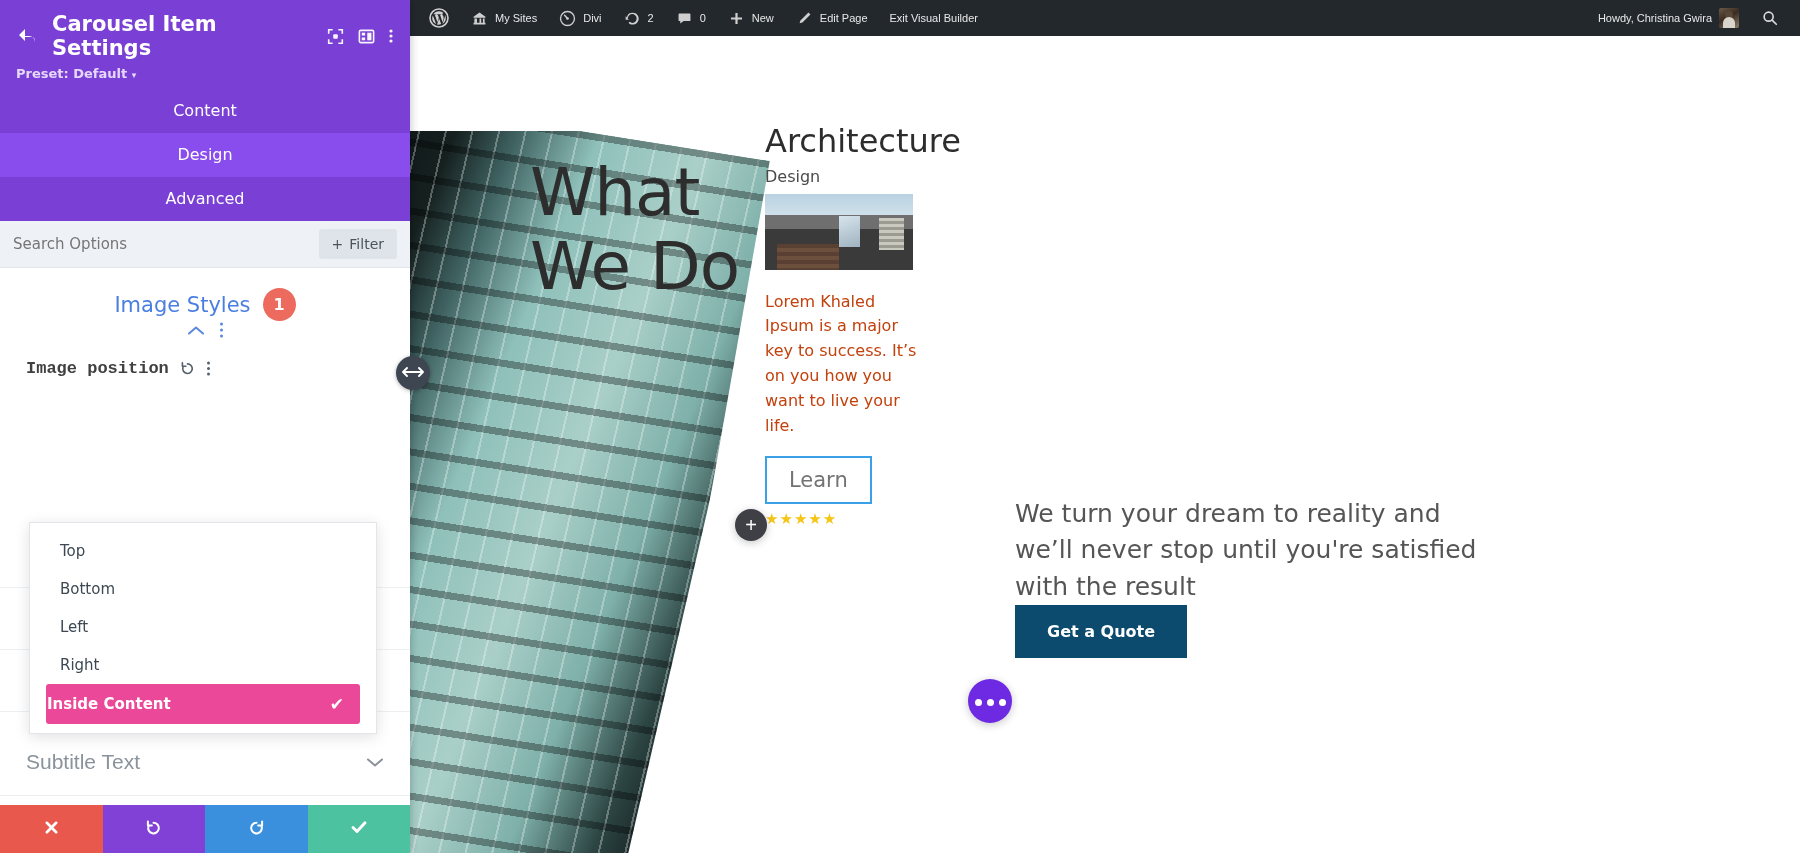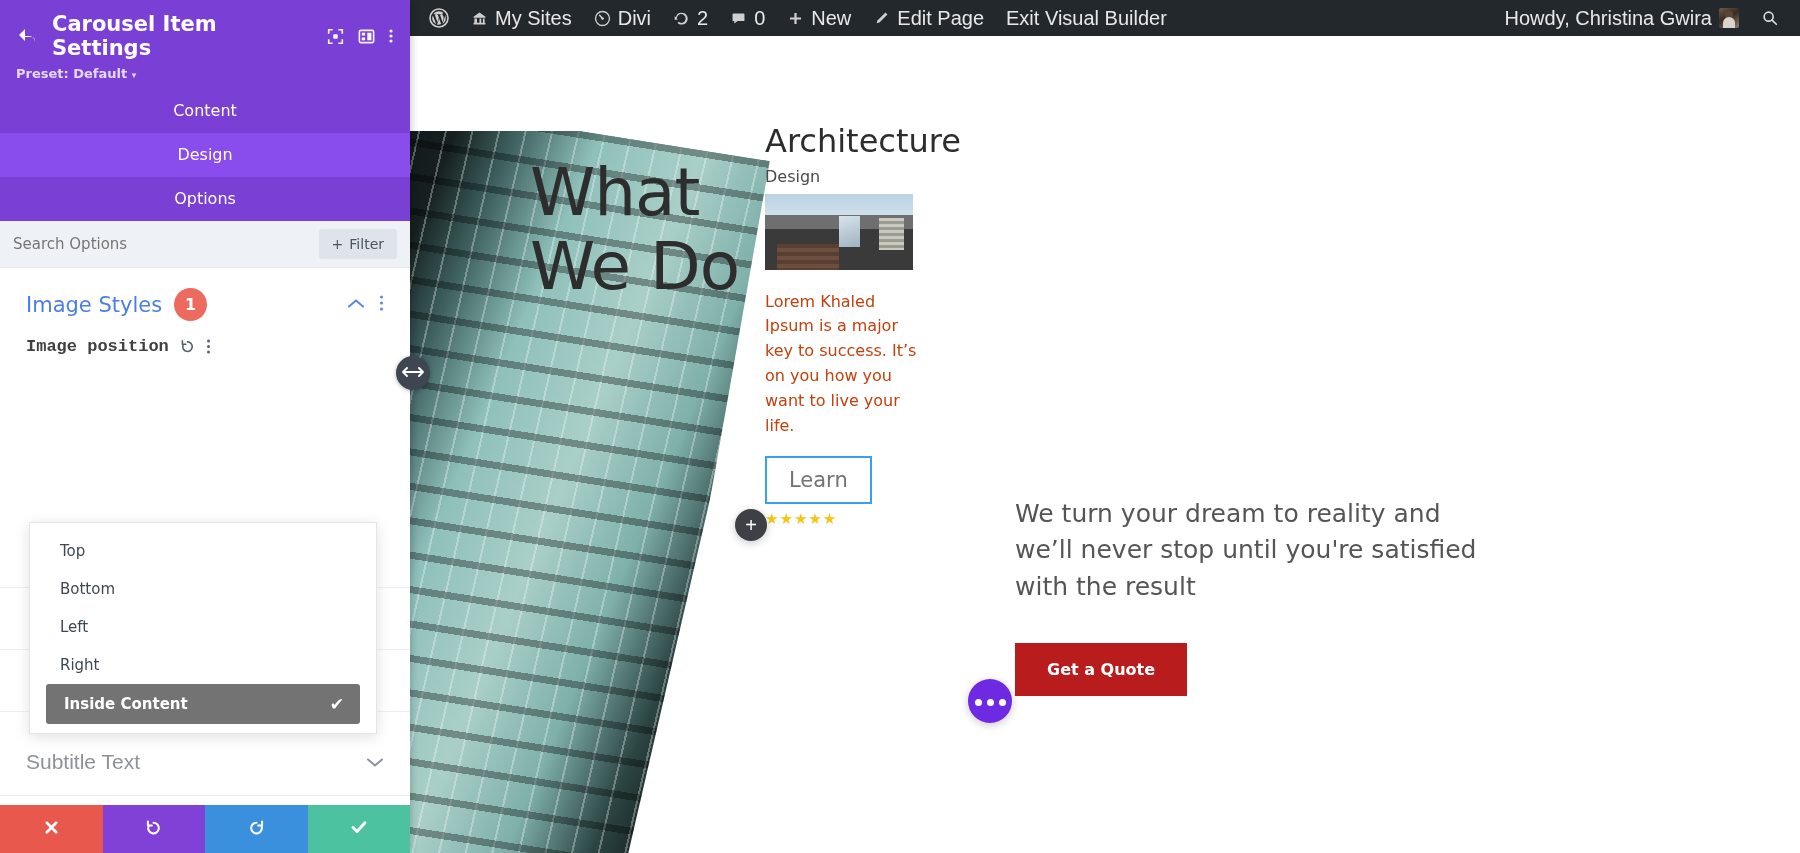--- a/index.html
+++ b/index.html
@@ -9,21 +9,21 @@
     font-family: "Liberation Sans", sans-serif;
     background: #fff;
   }
   #root { position: relative; width: 1800px; height: 853px; }
 
   
   .adminbar {
     position: absolute; left: 410px; top: 0; width: 1390px; height: 36px;
     background: #23282d; color: #e8e8e8;
     display: flex; 
-    font-size: 20px;
+    font-size: 11px;
   }
   .ab-item {
     display: flex; align-items: center; gap: 7px;
     height: 36px; padding: 0 11px; color: #e8e8e8; white-space: nowrap;
   }
   .ab-left { display: flex; align-items: center; padding-left: 8px; }
   .ab-right { margin-left: auto; display: flex; align-items: center; padding-right: 10px; }
   .ab-icon { display: inline-flex; align-items: center; justify-content: center; }
   .ab-icon svg { display: block; }
   .avatar {
@@ -120,22 +120,22 @@
   }
   .stars { margin-top: 6px; color: #f5c518; font-size: 15px; letter-spacing: 1px; }
 
   
   .copy-block { position: absolute; left: 605px; top: 460px; width: 470px; }
   .copy-head {
     font-size: 25px; line-height: 1.45; color: #555; font-weight: 400;
     font-family: "DejaVu Sans", sans-serif;
   }
   .quote-btn {
-    margin-top: 38px; display: inline-block;
-    background: #b91c1c; color: #fff; font-size: 16px; font-weight: bold;
+    display: inline-block;
+    background: #0c4a6e; color: #fff; font-size: 16px; font-weight: bold;
     padding: 17px 32px;
     font-family: "DejaVu Sans", sans-serif;
   }
 
   
   .fab {
     position: absolute; border-radius: 50%;
     display: flex; align-items: center; justify-content: center;
     color: #fff; box-shadow: 0 2px 8px rgba(0,0,0,0.22);
   }
@@ -190,21 +190,21 @@
   }
   .filter-btn {
     background: #dfe4ea; color: #4b535c; font-size: 14px;
     padding: 7px 13px; border-radius: 3px; display: flex; align-items: center; gap: 6px;
     font-family: "DejaVu Sans", sans-serif;
   }
 
   .panel-body { flex: 1; overflow: hidden; position: relative; background: #fff; }
 
   .group-open { padding: 20px 26px 0 26px; }
-  .group-open-row { display: flex; align-items: center; }
+  .group-open-row { display: flex; align-items: center; flex-direction: column; }
   .group-title-open {
     color: #4a7fe0; font-size: 21px; flex: 1; display: flex; align-items: center; gap: 12px;
     font-family: "DejaVu Sans", sans-serif;
   }
   .badge {
     width: 33px; height: 33px; border-radius: 50%; background: #ed6a5e;
     color: #fff; font-size: 16px; font-weight: bold;
     display: flex; align-items: center; justify-content: center;
     font-family: "DejaVu Sans", sans-serif;
   }
@@ -228,22 +228,22 @@
     background: #fff; border: 1px solid #e2e6ea;
     box-shadow: 0 3px 14px rgba(0,0,0,0.12);
     padding: 9px 0 9px 0; z-index: 12;
   }
   .opt {
     padding: 10px 16px 10px 30px; font-size: 15px; color: #3d4852;
     display: flex; align-items: center; justify-content: space-between;
     font-family: "DejaVu Sans", sans-serif;
   }
   .opt.selected {
-    background: #737373; color: #fff; font-weight: bold;
-    margin: 0 16px; border-radius: 3px; padding-left: 18px;
+    background: #ec4899; color: #fff; font-weight: bold;
+    margin: 0 16px; border-radius: 3px; padding-left: 1px;
   }
   .check { font-size: 17px; }
 
   .sections { position: absolute; left: 0; right: 0; top: 461px; }
   .section-row {
     display: flex; align-items: center; justify-content: space-between;
     padding: 21px 26px; border-bottom: 1px solid #eceff2;
   }
   .section-title { color: #8a939c; font-size: 21px; font-family: Liberation Sans, sans-serif; }
   .chev { color: #8a939c; display: flex; align-items: center; }
@@ -427,21 +427,21 @@
       </div>
       <div class="preset">
         <span>Preset: Default</span>
         <span class="caret">▾</span>
       </div>
     </div>
 
     <div class="tabs">
       <div class="tab">Content</div>
       <div class="tab active">Design</div>
-      <div class="tab">Options</div>
+      <div class="tab">Advanced</div>
     </div>
 
     <div class="searchbar">
       <input class="search-input" type="text" placeholder="Search Options" style="">
       <div class="filter-btn">
         <span>+</span>
         <span>Filter</span>
       </div>
     </div>
 

